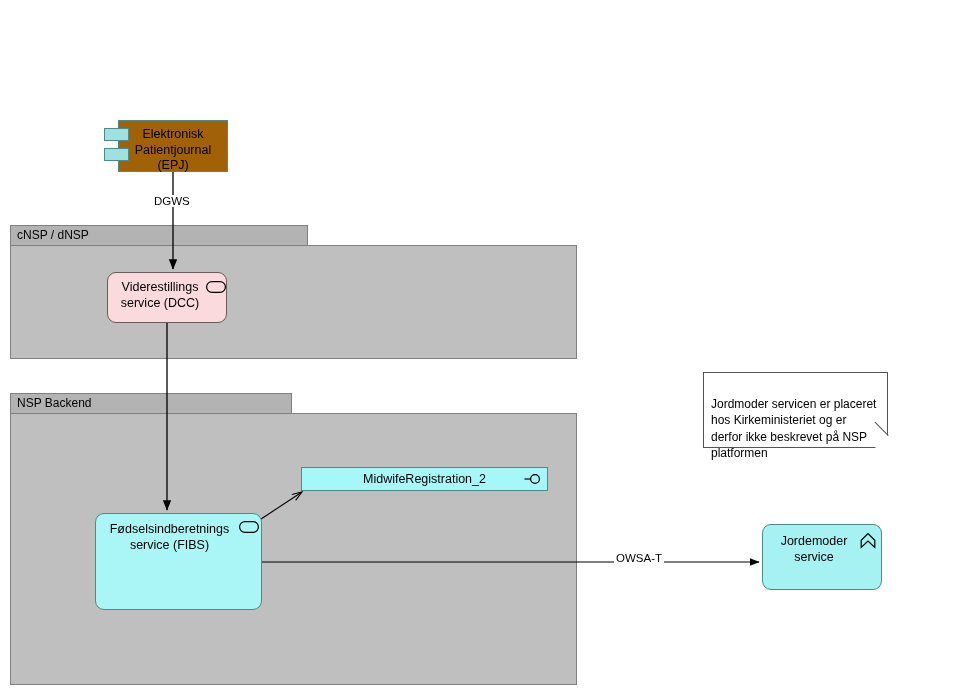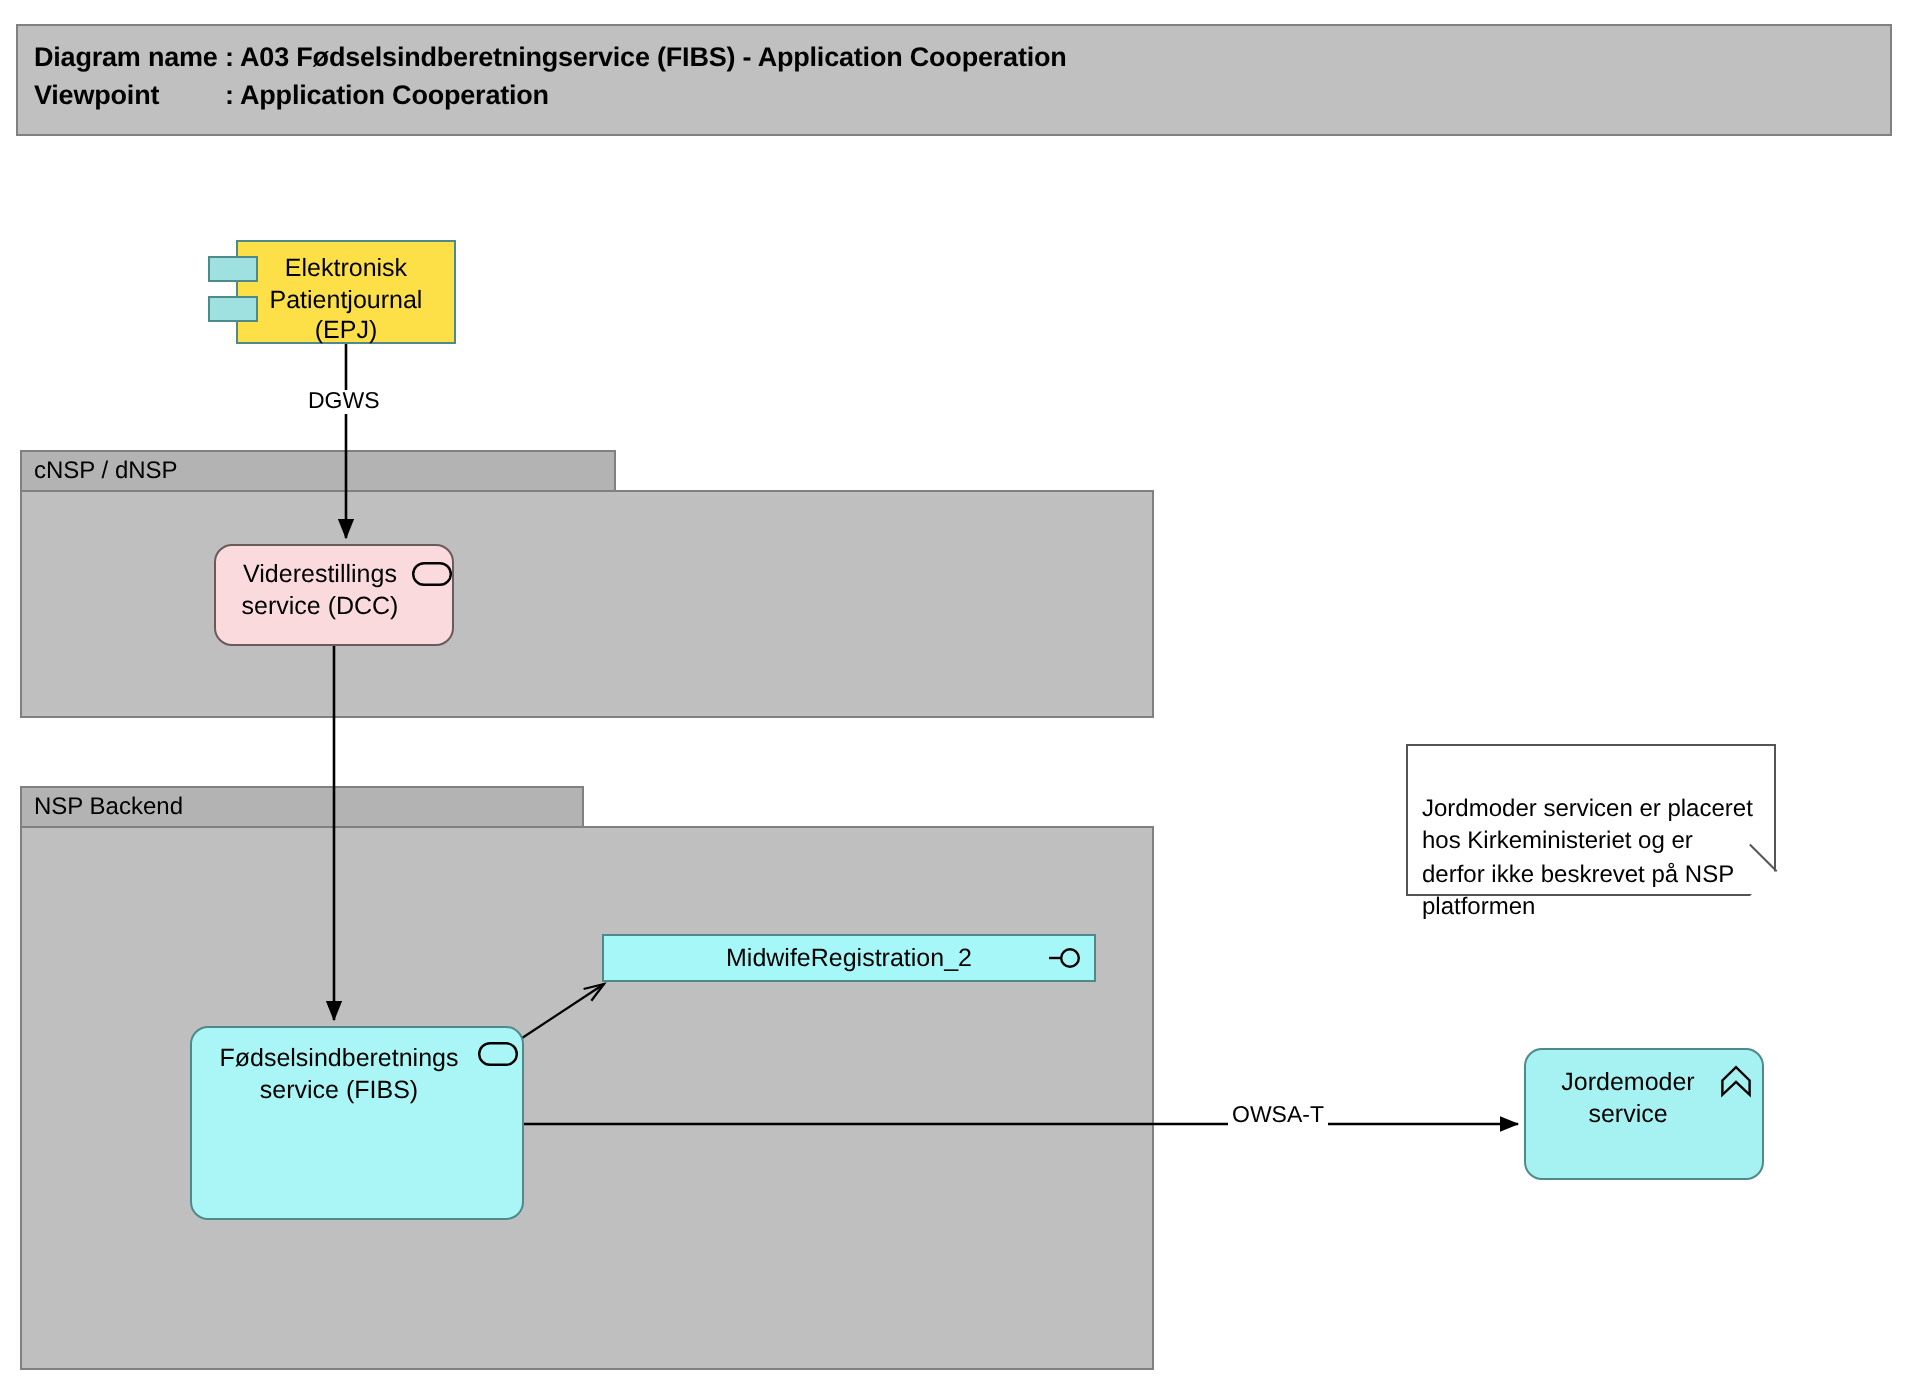--- a/index.html
+++ b/index.html
@@ -86,21 +86,21 @@
     text-align: center;
   }
   .node .label {
     display: block;
     padding-top: 6px;
     white-space: pre-line;
   }
 
   
   .component-box {
-    background: #fde047;
+    background: #a16207;
     border: 1px solid #4f8a8a;
   }
   .component-tab {
     position: absolute;
     width: 25px; height: 13px;
     background: #9fe0e0;
     border: 1px solid #4f8a8a;
     box-sizing: border-box;
   }
 
@@ -172,24 +172,20 @@
     left: 0; top: 0;
     width: 957px; height: 693px;
     pointer-events: none;
   }
 </style>
 </head>
 <body>
 
 <div id="canvas">
 
-  <div class="title-box">
-    <div class="title-line">Diagram name : A03 Fødselsindberetningservice (FIBS) - Application Cooperation</div>
-    <div class="title-line">Viewpoint         : Application Cooperation</div>
-  </div>
 
   <div class="group" style="left:10px; top:225px; width:567px; height:134px;">
     <div class="group-tab" style="width:298px;">cNSP / dNSP</div>
     <div class="group-body" style="top:20px; width:567px; height:114px;"></div>
   </div>
 
   <div class="group" style="left:10px; top:393px; width:567px; height:292px;">
     <div class="group-tab" style="width:282px;">NSP Backend</div>
     <div class="group-body" style="top:20px; width:567px; height:272px;"></div>
   </div>

